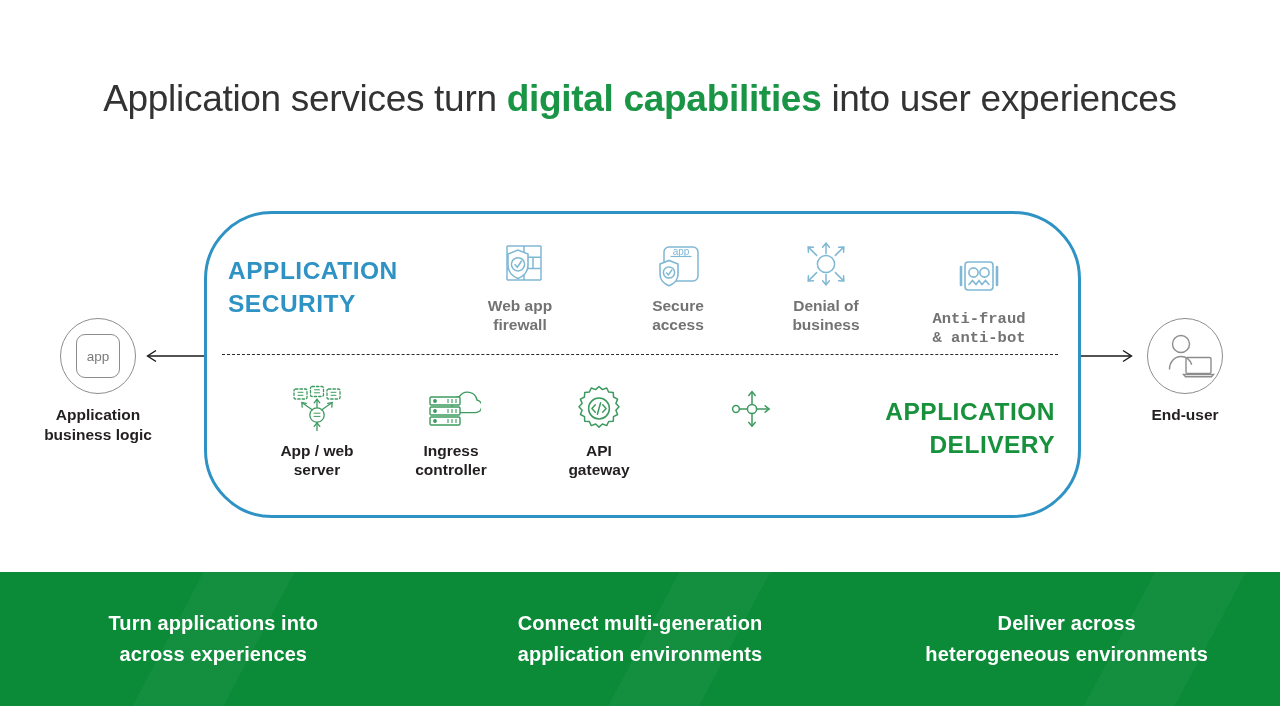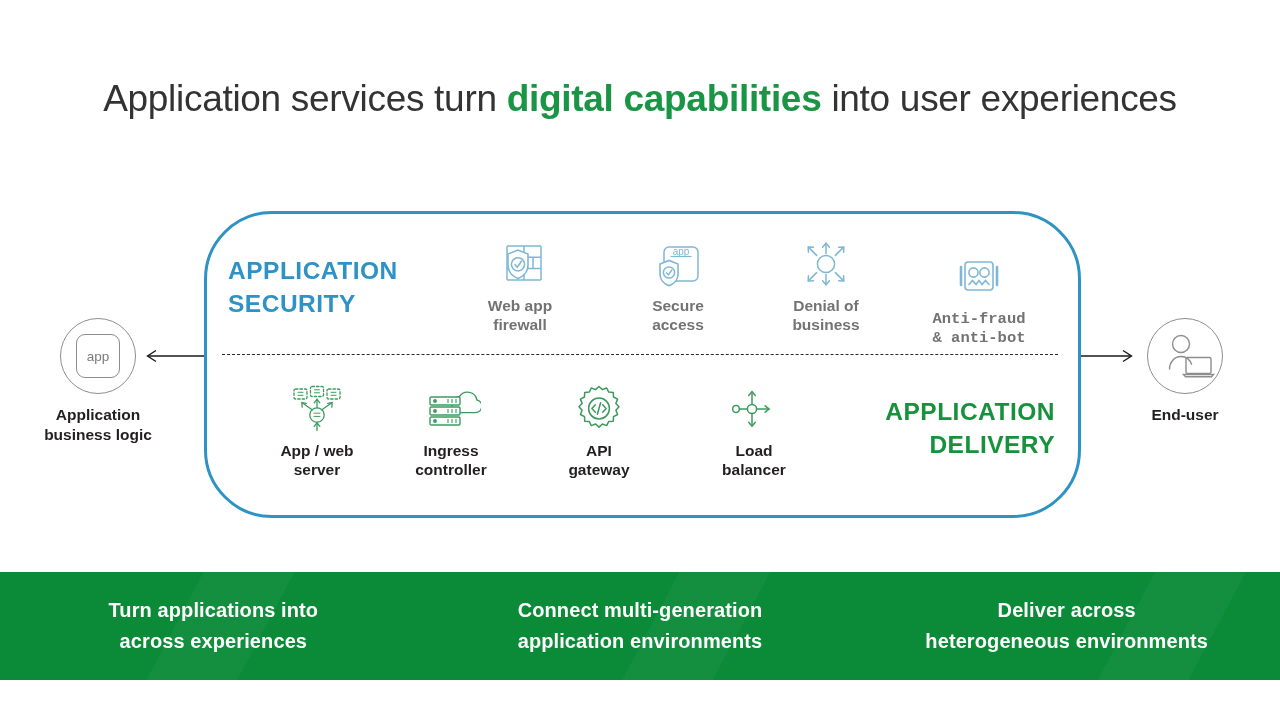--- a/index.html
+++ b/index.html
@@ -158,21 +158,21 @@
   #svc-ingress    { left: 385px; top: 383px; }
   #svc-api        { left: 533px; top: 383px; }
   #svc-lb         { left: 688px; top: 383px; }
 
   
   #banner {
     position: absolute;
     left: 0;
     top: 572px;
     width: 1280px;
-    height: 108px;
+    height: 134px;
     background: #0b8a38;
     overflow: hidden;
   }
   #banner .stripes {
     position: absolute;
     inset: 0;
     background:
       linear-gradient(115deg, rgba(255,255,255,0.055) 0 34px, rgba(0,0,0,0) 34px 150px),
       linear-gradient(-115deg, rgba(0,0,0,0.05) 0 90px, rgba(0,0,0,0) 90px 230px);
     background-position: -120px 0, 1000px 0;
@@ -424,24 +424,20 @@
         <line x1="13.4" y1="24" x2="21.4" y2="24"></line>
         <circle cx="26" cy="24" r="4.6"></circle>
         <path d="M26 19.4 V7"></path>
           <polyline points="22.8,10.4 26,6.6 29.2,10.4"></polyline>
         <path d="M26 28.6 v12.2"></path>
           <polyline points="22.8,37.4 26,41.2 29.2,37.4"></polyline>
         <path d="M30.6 24 h12"></path>
           <polyline points="39.2,20.8 43.1,24 39.2,27.2"></polyline>
       </g>
     </svg>
-  </div>
-  <div class="label">
-    <div>Load</div>
-    <div>balancer</div>
   </div>
 </div>
 
 <div id="banner">
   <div class="stripes"></div>
   <div class="stripes2"></div>
   <div id="banner-items">
     <div class="banner-item">
       <div>Turn applications into</div>
       <div>across experiences</div>

